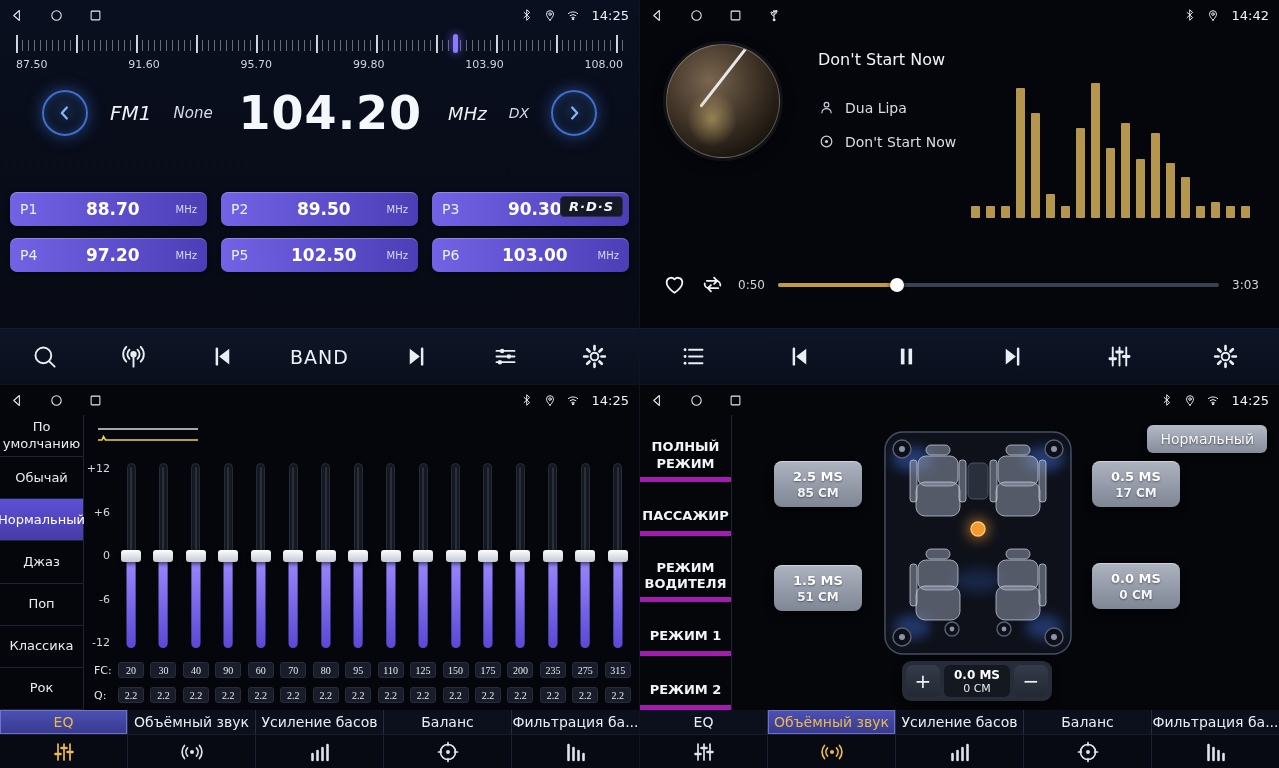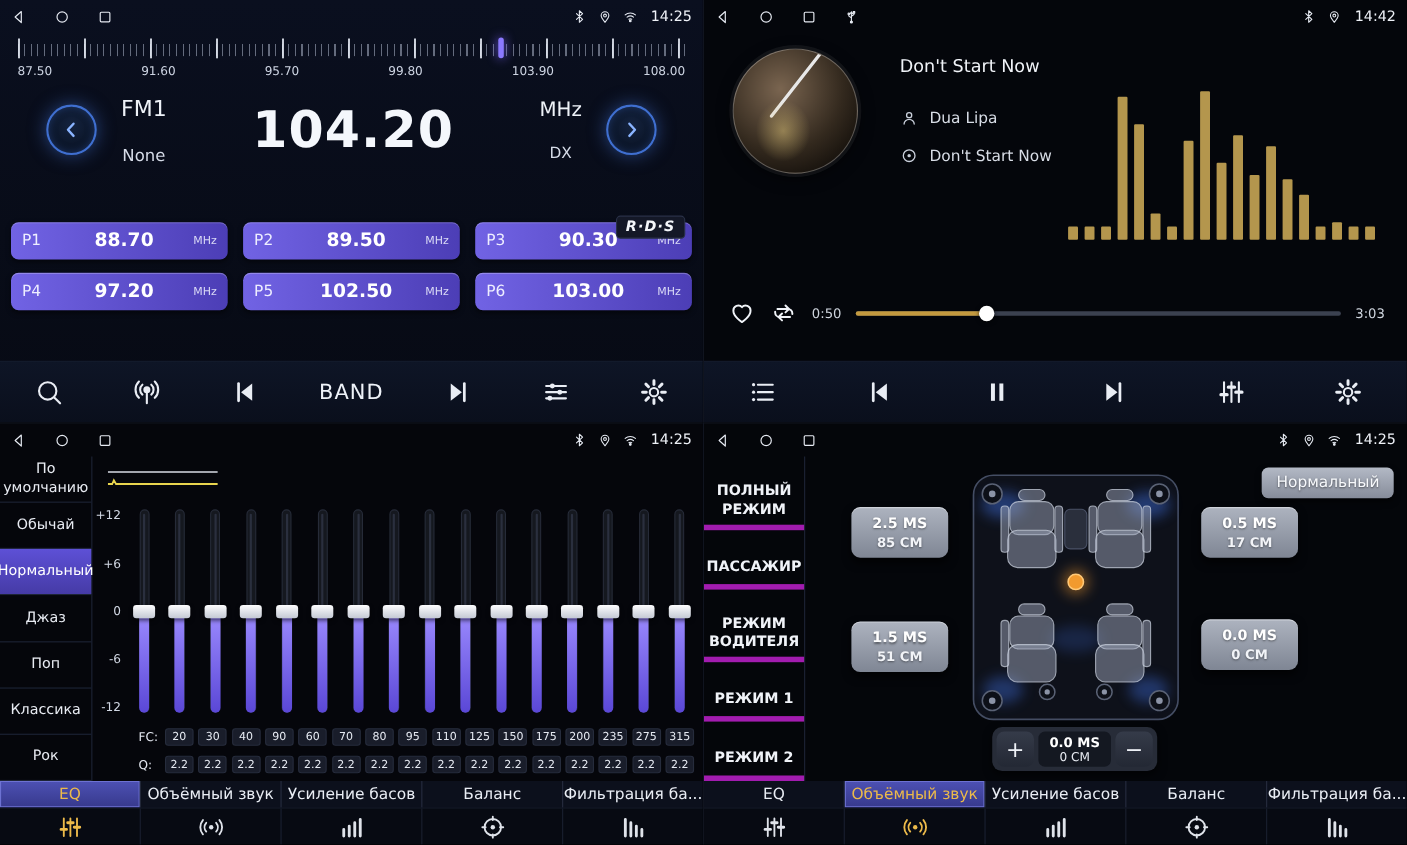--- a/index.html
+++ b/index.html
@@ -37,21 +37,21 @@
   .scale-labels { display:flex; justify-content:space-between; margin-top:4px; }
   .scale-label { font-size:11px; color:#cdd4e2; }
 
   .radio-main { display:flex; align-items:center; padding:14px 42px 0 42px; }
   .dir-btn { width:46px; height:46px; border-radius:50%; flex:none;
     background:radial-gradient(circle at 50% 40%, #14233f, #0a1324 70%);
     border:2px solid #3f6fd0; color:#8ab4ff;
     box-shadow:0 0 16px rgba(63,111,208,.55), inset 0 0 8px rgba(63,111,208,.4);
     display:flex; align-items:center; justify-content:center; }
   .dir-btn svg { width:22px; height:22px; stroke-width:2.4; }
-  .band-block,.unit-block { display:flex; flex-direction:column; align-items:center; gap:22px; }
+  .band-block,.unit-block { display:flex; flex-direction:row; align-items:center; gap:22px;font-style:italic; }
   .band-block { margin-left:22px; }
   .unit-block { margin-right:22px; }
   .band-name { font-size:20px; color:#eef2f8; }
   .pty { font-size:15px; color:#d6dce8; }
   .freq-big { flex:1; text-align:center; font-size:46px; font-weight:bold; color:#f4f7fc; letter-spacing:1px; }
   .unit-name { font-size:18px; color:#eef2f8; }
   .dx { font-size:14px; color:#d6dce8; }
   .rds { position:absolute; right:16px; top:196px; font-size:13px; font-weight:bold; font-style:italic;
     color:#f4f6fa; background:#141827; padding:2px 8px; border-radius:4px; letter-spacing:1px;
     border:1px solid #2a3148; }
@@ -111,26 +111,26 @@
   .eq-sliders { flex:1; display:flex; justify-content:space-between; padding:0 2px; }
   .eq-col { position:relative; width:26px; display:flex; justify-content:center; }
   .eq-track { width:9px; height:100%; background:#15181f; border-radius:5px; border:1px solid #262b38; }
   .eq-track::before { content:""; position:absolute; top:4px; bottom:4px; left:50%; width:2px;
     margin-left:-1px; background:#2a2f3e; border-radius:1px; }
   .eq-fill { position:absolute; bottom:0; left:50%; transform:translateX(-50%); width:9px;
     background:linear-gradient(180deg,#9c8bff,#5a47d6); border-radius:5px; }
   .eq-handle { position:absolute; left:50%; transform:translateX(-50%); width:20px; height:12px;
     border-radius:3px; background:linear-gradient(180deg,#fdfdfe,#c4c9d4);
     box-shadow:0 2px 4px rgba(0,0,0,.6); }
-  .fc-row,.q-row { position:absolute; left:2px; right:6px; display:flex; align-items:center;margin-left:32px; }
+  .fc-row,.q-row { position:absolute; left:2px; right:6px; display:flex; align-items:center; }
   .fc-row { bottom:32px; } .q-row { bottom:7px; }
   .fq-label { width:30px; font-size:11px; color:#e2e6ef; padding-left:8px; }
   .fq-chips { flex:1; display:flex; justify-content:space-between; padding:0 2px; }
   .fq-chip { width:26px; height:16px; background:#191d2a; border:1px solid #262c3c; border-radius:3px;
-    font-size:10px; color:#e6eaf2; display:flex; align-items:center; justify-content:center; }
+    font-size:10px; color:#e6eaf2; display:flex; align-items:center; justify-content:center;font-family:Liberation Serif, serif; }
 
   
   .audio-tabs { position:absolute; left:0; right:0; bottom:0; height:58px; }
   .tab-row { display:flex; height:24px; background:#0c101c; }
   .tab { flex:1; display:flex; align-items:center; justify-content:center; font-size:14px;
     color:#e9edf4; border-right:1px solid #272d40; white-space:nowrap; overflow:hidden; }
   .tab:last-child { border-right:none; }
   .tab.active { background:linear-gradient(180deg,#4d51b4,#37398c); color:#ecba4a;
     box-shadow:inset 0 0 0 1px #6d72d2; }
   .icon-row { display:flex; height:34px; background:#070a12; border-top:1px solid #171c2b; }

